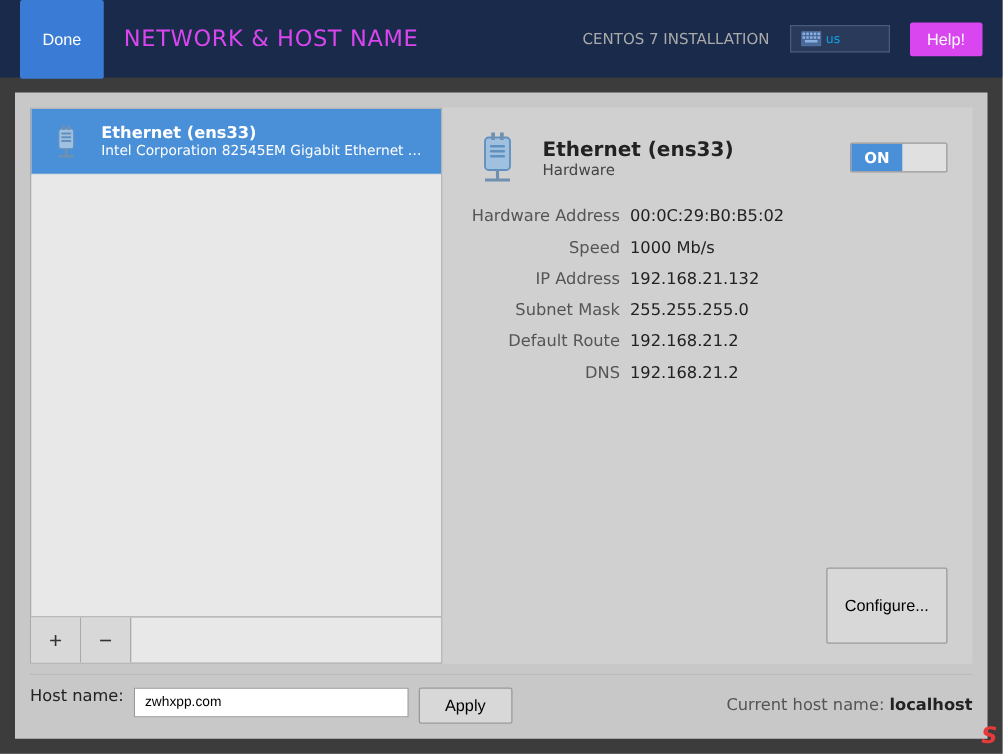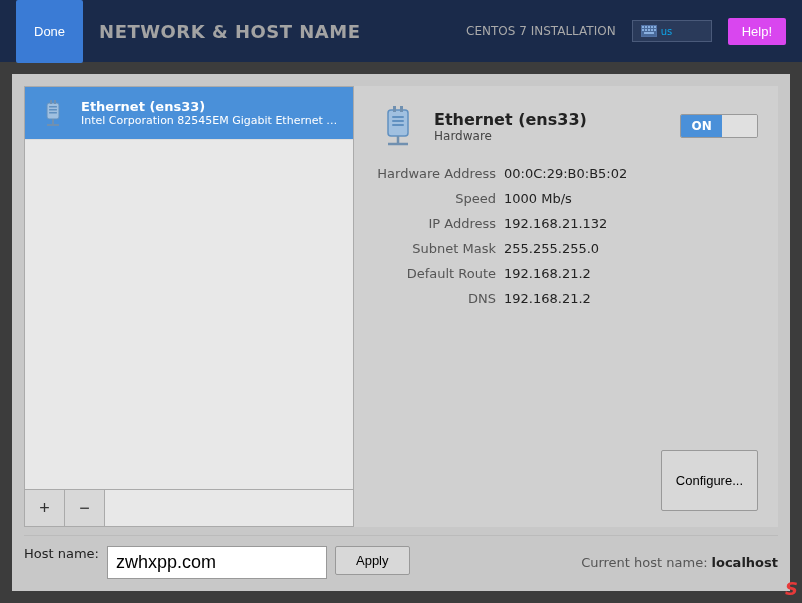--- a/index.html
+++ b/index.html
@@ -20,23 +20,23 @@
       justify-content: space-between;
       padding: 8px 16px;
       height: 62px;
     }
     .header-left {
       display: flex;
       align-items: center;
       gap: 16px;
     }
     .header-title {
-      color: #a3a3a3;
+      color: #d946ef;
       font-size: 18px;
-      font-weight: bold;
+      font-weight: normal;
       letter-spacing: 0.5px;
     }
     .done-button {
       background: #3a7bd5;
       color: white;
       border: none;
       padding: 24px 18px;
       font-size: 13px;
       cursor: pointer;
       border-radius: 2px;
@@ -269,21 +269,21 @@
       align-items: flex-start;
       gap: 8px;
     }
     .hostname-label {
       color: #222;
       font-size: 13px;
     }
     .hostname-input {
       border: 1px solid #999;
       padding: 5px 8px;
-      font-size: 18px;
+      font-size: 11px;
       background: white;
       width: 220px;
       outline: none;
     }
     .apply-button {
       background: #d8d8d8;
       border: 1px solid #999;
       padding: 6px 20px;
       font-size: 13px;
       cursor: pointer;

